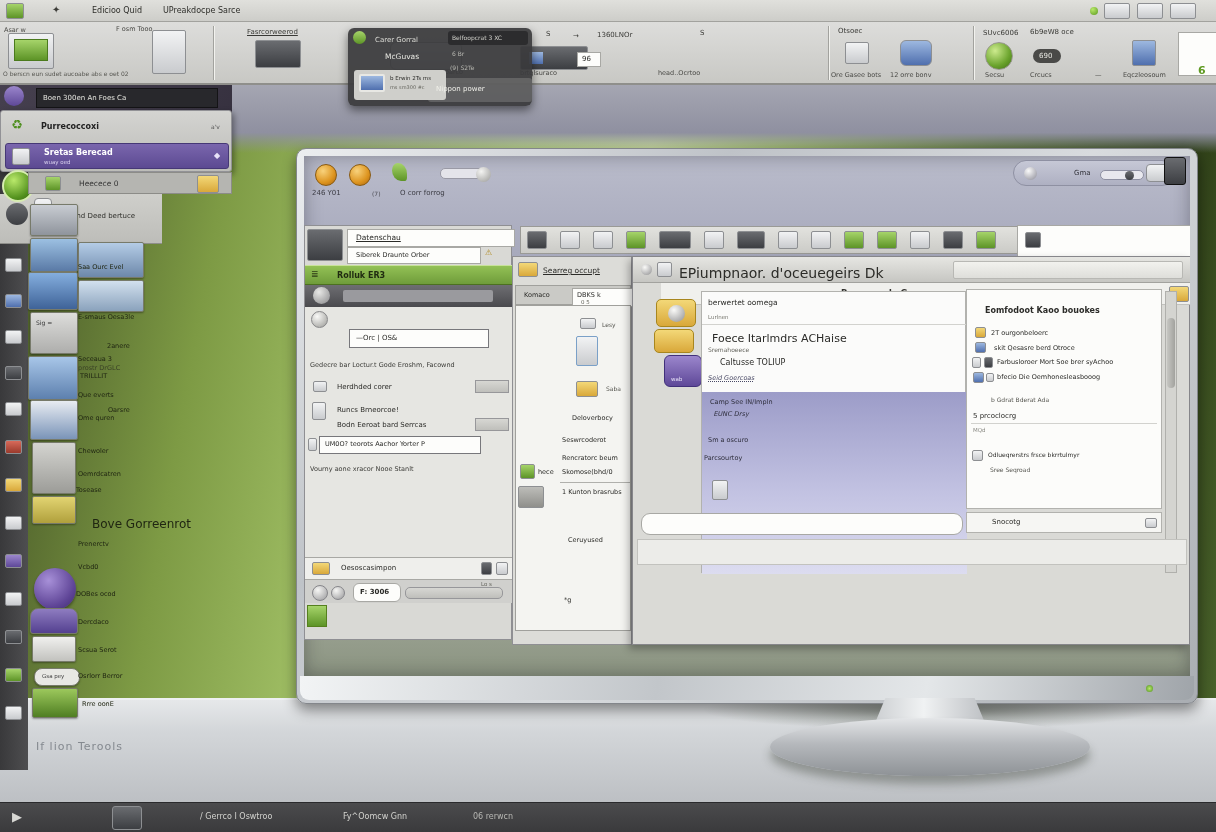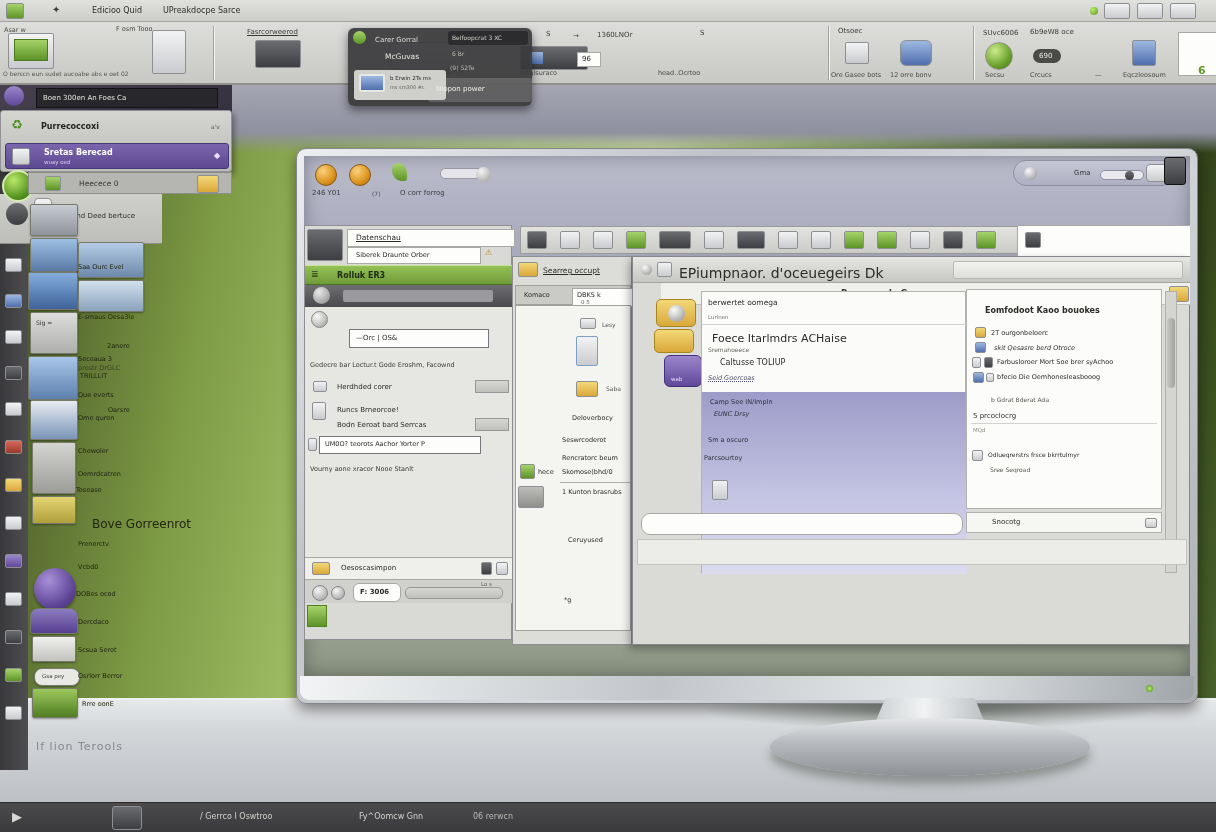--- a/index.html
+++ b/index.html
@@ -30,21 +30,21 @@
   <div class="abs" style="left:0;top:85px;width:232px;height:80px;background:linear-gradient(135deg,#46404f,#332e3c);"></div>
 
   <div class="abs" style="left:0;top:698px;width:1216px;height:106px;background:linear-gradient(180deg,#e6e8ea 0,#d3d6d9 30%,#bcbfc3 100%);border-top:2px solid #eef0f2;"></div>
   <div class="abs" style="left:700px;top:690px;width:460px;height:40px;background:radial-gradient(ellipse at center,rgba(20,30,10,.45),rgba(0,0,0,0) 70%);"></div>
   <div class="t" style="left:36px;top:740px;font-size:11px;color:#84898f;letter-spacing:1px;">If lion Terools</div>
 
   <div class="abs" style="left:0;top:802px;width:1216px;height:30px;background:linear-gradient(180deg,#4b4b4d,#3a3a3c);border-top:1px solid #2a2a2c;">
     <span class="t" style="left:12px;top:6px;font-size:13px;color:#d8d8d4;">▶</span>
     <div class="icbox icdark" style="left:112px;top:3px;width:30px;height:24px;border-radius:3px;"></div>
     <span class="t" style="left:200px;top:9px;font-size:8px;color:#d3d3cf;">/ Gerrco I Oswtroo</span>
-    <span class="t" style="left:343px;top:9px;font-size:8px;color:#d3d3cf;margin-left:16px;">Fy^Oomcw Gnn</span>
+    <span class="t" style="left:343px;top:9px;font-size:8px;color:#d3d3cf;">Fy^Oomcw Gnn</span>
     <span class="t" style="left:473px;top:9px;font-size:8px;color:#b8b8b4;">06 rerwcn</span>
   </div>
 
   <div class="abs" style="left:0;top:0;width:1216px;height:22px;background:linear-gradient(180deg,#e0e0dc,#cdcdc9);border-bottom:1px solid #a2a29e;">
     <div class="icbox icgreen" style="left:6px;top:3px;width:18px;height:16px;"></div>
     <span class="t" style="left:52px;top:4px;font-size:10px;color:#3c3c38;">✦</span>
     <span class="t" style="left:92px;top:6px;font-size:8px;color:#2e2e2a;">Edicioo Quid</span>
     <span class="t" style="left:163px;top:6px;font-size:8px;color:#2e2e2a;">UPreakdocpe Sarce</span>
     <div class="orb" style="left:1090px;top:7px;width:8px;height:8px;background:radial-gradient(circle at 35% 30%,#b8e86a,#5c9a20);"></div>
     <div class="icbox" style="left:1104px;top:3px;width:26px;height:16px;"></div>
@@ -378,21 +378,21 @@
           <span class="t" style="left:2px;top:62px;font-size:6.5px;color:#2e2e3c;">Parcsourtoy</span>
           <div class="icbox" style="left:10px;top:88px;width:16px;height:20px;"></div>
         </div>
       </div>
 
       <div class="abs" style="left:333px;top:32px;width:196px;height:220px;background:#fcfcfa;border:1px solid #b2b2ae;">
         <span class="t" style="left:18px;top:16px;font-size:8px;font-weight:bold;">Eomfodoot Kaoo bouokes</span>
         <div class="icbox icyellow" style="left:8px;top:37px;width:11px;height:11px;"></div>
         <span class="t" style="left:24px;top:39px;font-size:6.5px;">2T ourgonbeloerc</span>
         <div class="icbox icblue" style="left:8px;top:52px;width:11px;height:11px;"></div>
-        <span class="t" style="left:27px;top:54px;font-size:6.5px;font-style:italic;">skit Qesasre berd Otroce</span>
+        <span class="t" style="left:27px;top:54px;font-size:6.5px;">skit Qesasre berd Otroce</span>
         <div class="icbox" style="left:5px;top:67px;width:9px;height:11px;"></div>
         <div class="icbox icdark" style="left:17px;top:67px;width:9px;height:11px;"></div>
         <span class="t" style="left:30px;top:68px;font-size:6.5px;">Farbusloroer Mort Soe brer syAchoo</span>
         <div class="icbox icblue" style="left:6px;top:82px;width:11px;height:11px;"></div>
         <div class="icbox" style="left:19px;top:83px;width:8px;height:9px;"></div>
         <span class="t" style="left:30px;top:83px;font-size:6.5px;">bfecio Die Oemhonesleasbooog</span>
         <span class="t" style="left:24px;top:106px;font-size:6px;color:#55554f;">b Gdrat Bderat Ada</span>
         <span class="t" style="left:6px;top:122px;font-size:7px;">5 prcoclocrg</span>
         <div class="abs" style="left:4px;top:133px;width:186px;height:1px;background:#d2d2ce;"></div>
         <span class="t" style="left:6px;top:137px;font-size:5.5px;color:#8a8a84;">MQd</span>

